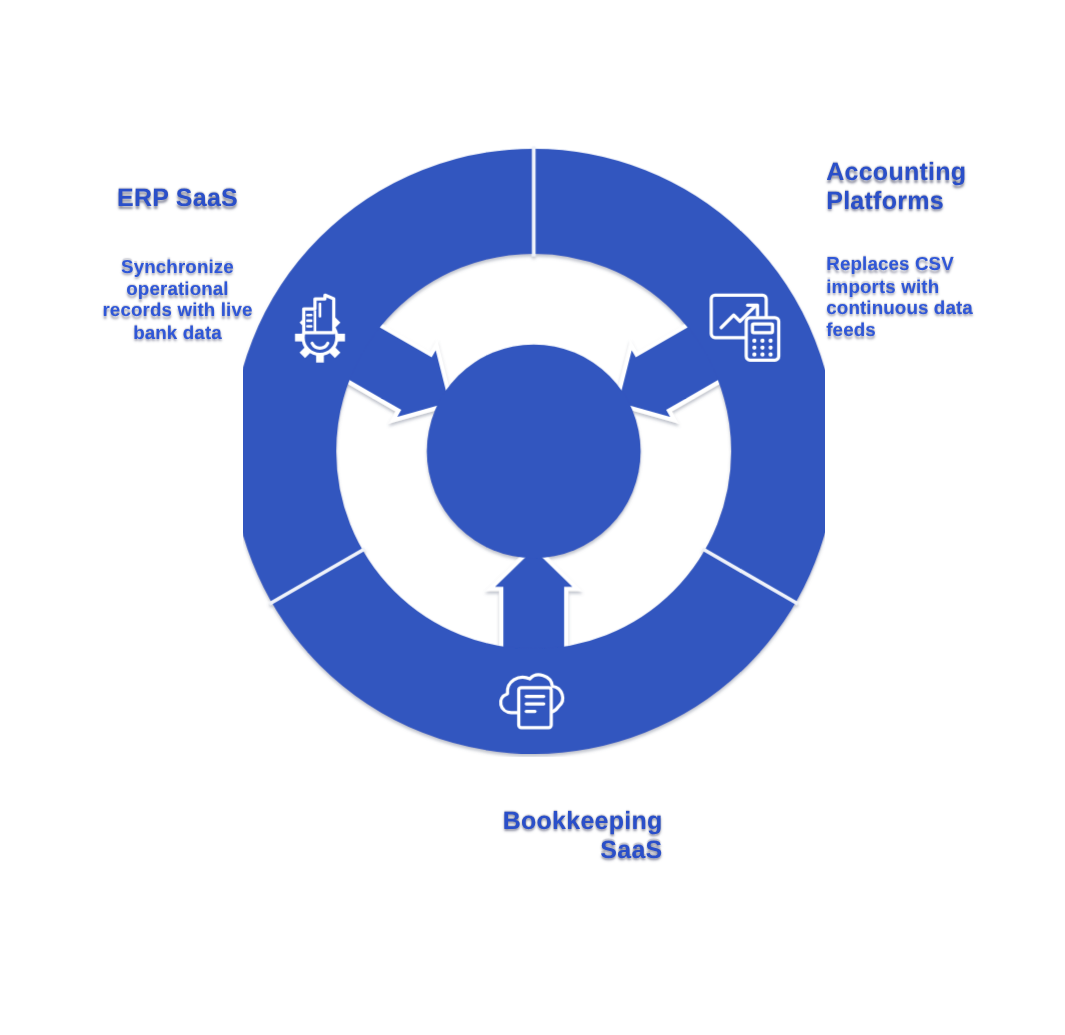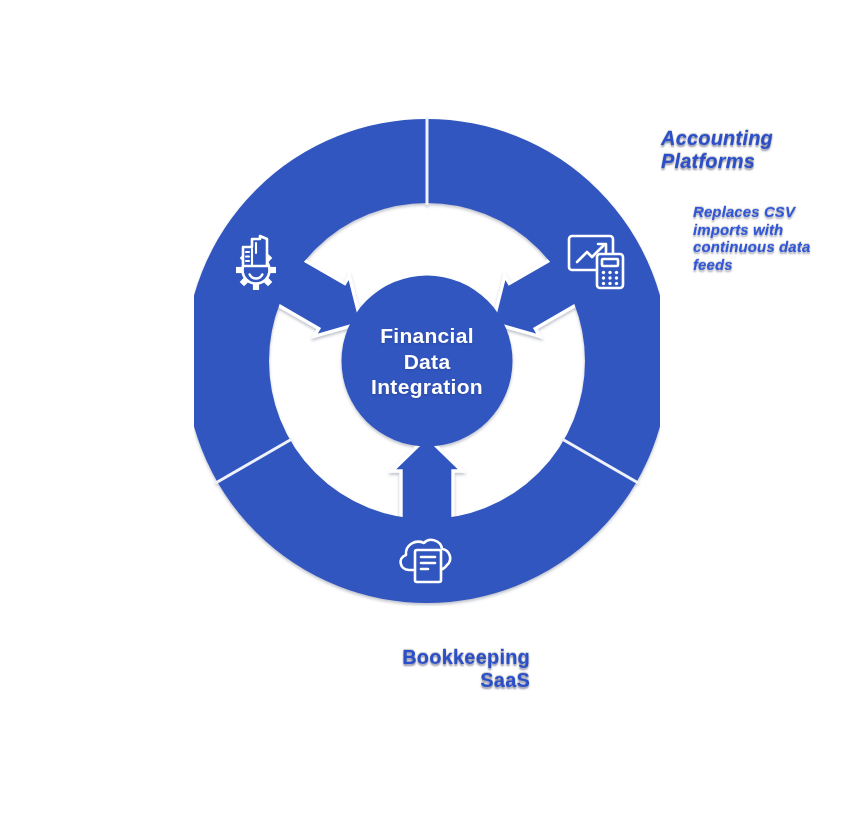--- a/index.html
+++ b/index.html
@@ -26,22 +26,22 @@
   .label-body{
     font-size:15px;
     line-height:17.5px;
     font-weight:700;
     letter-spacing:.1px;
     color:#2F57D8;
     text-shadow:0 2px 2px rgba(28,32,68,.42), 0 -1px 1px rgba(28,32,68,.22);
   }
   .erp-block{left:52px;top:130px;width:180px;text-align:center;}
   .erp-block .label-body{margin-top:16px;}
-  .accounting-block{left:661px;top:109px;width:170px;text-align:left;font-style:italic;}
-  .accounting-block .label-body{margin-top:12px;margin-left:32px;}
+  .accounting-block{left:661px;top:109px;width:170px;text-align:left;}
+  .accounting-block .label-body{margin-top:12px;}
   .bookkeeping-block{left:320px;top:628px;width:210px;text-align:right;}
   .bookkeeping-block .label-body{margin-top:12px;}
   .center-label{
     left:327px;top:323px;width:200px;
     text-align:center;
     font-size:21px;line-height:25.5px;
     font-weight:700;letter-spacing:.3px;
     color:#FFFFFF;
     text-shadow:0 1px 2px rgba(20,30,70,.25);
   }
@@ -134,24 +134,28 @@
           <line x1="-6" y1="-1" x2="8" y2="-1"></line>
           <line x1="-6" y1="5" x2="8" y2="5"></line>
           <line x1="-6" y1="11" x2="1" y2="11"></line>
         </g>
       </g>
 
       <circle cx="427" cy="361" r="85.5" fill="#3156BF"></circle>
     </g>
   </svg>
 
-  <div class="label center-label">Financial
-Data
-Integration</div>
 
+  <div class="label erp-block">
+    <div class="label-heading">ERP SaaS</div>
+    <div class="label-body">Synchronize
+operational
+records with live
+bank data</div>
+  </div>
 
   <div class="label accounting-block">
     <div class="label-heading">Accounting
 Platforms</div>
     <div class="label-body">Replaces CSV
 imports with
 continuous data
 feeds</div>
   </div>
 

